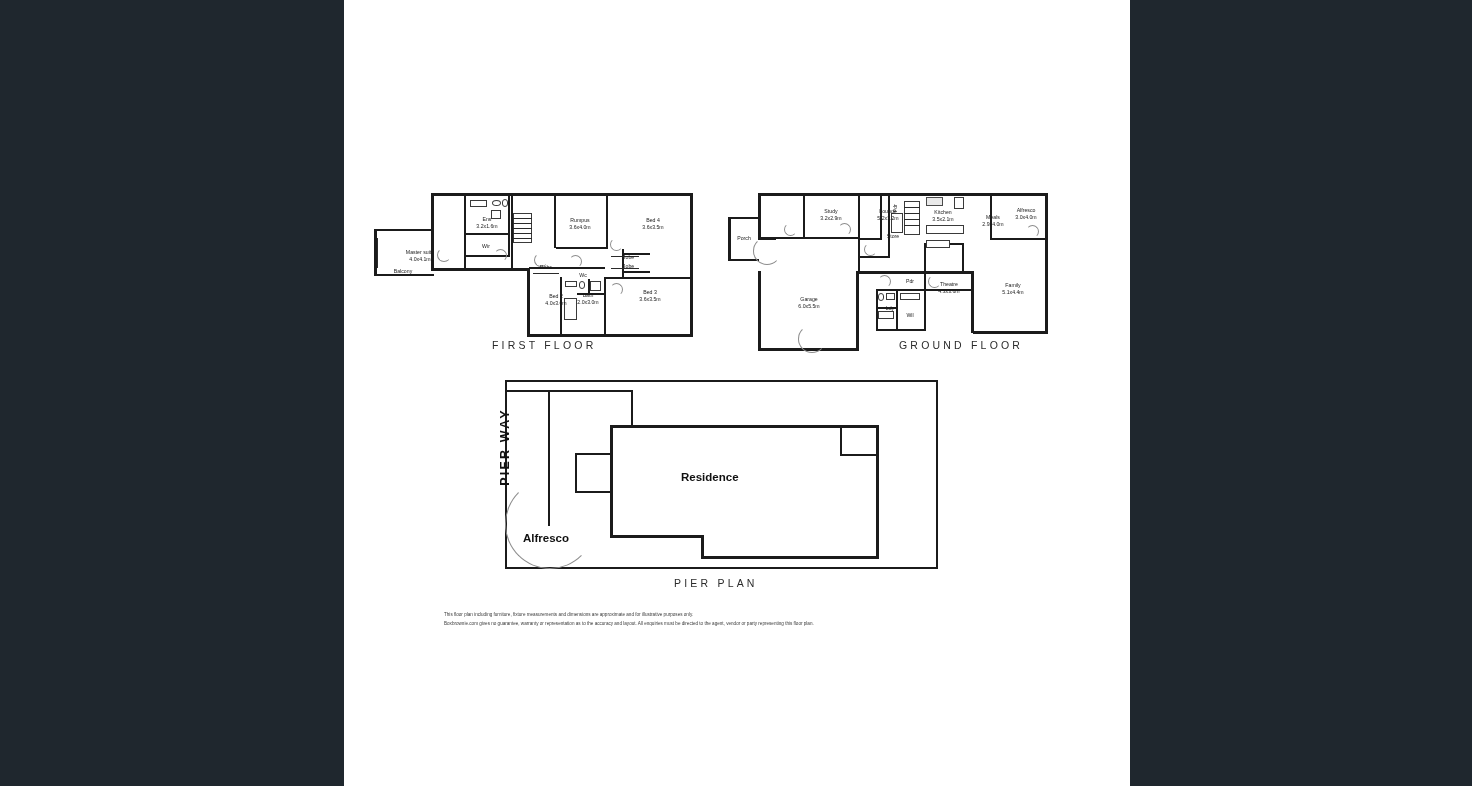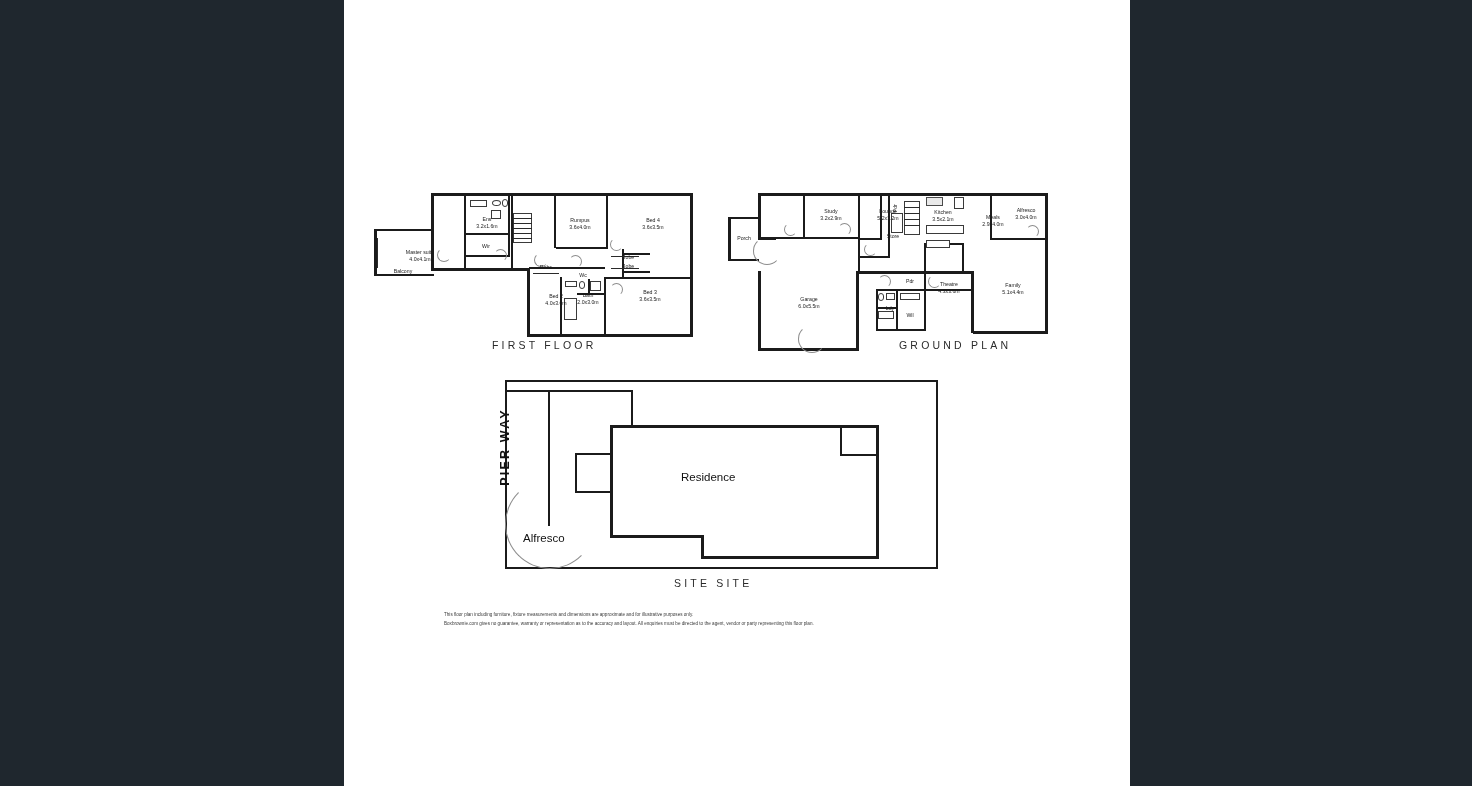--- a/index.html
+++ b/index.html
@@ -37,21 +37,21 @@
   .caption {
     position: absolute; color: #2b2b2b; font-size: 10.5px;
     letter-spacing: 3.2px; font-weight: 400; white-space: nowrap;
   }
   
   #siteplan { position: absolute; left: 161px; top: 380px; width: 433px; height: 190px; }
   #siteplan .boundary {
     position: absolute; left: 0; top: 0; width: 433px; height: 189px;
     border: 2.2px solid #1b1b1b; background: #fff;
   }
-  .sp-label { position: absolute; font-weight: normal; color: #111; }
+  .sp-label { position: absolute; font-weight: bold; color: #111; }
   #pierway {
     position: absolute; left: -39px; top: 60px;
     transform: rotate(-90deg); transform-origin: center center;
     font-size: 12.5px; letter-spacing: 2.2px; font-weight: bold; color: #111;
     white-space: nowrap;
   }
   .disclaimer {
     position: absolute; left: 100px; top: 611px; width: 640px;
     font-size: 4.6px; color: #3b3b3b; line-height: 1.95;
   }
@@ -278,21 +278,21 @@
         <span class="n">Ldy</span>
       </div>
       <div class="rm tiny" style="left:167px; top:119px; width:30px;">
         <span class="n">Wil</span>
       </div>
       <div class="rm tiny" style="left:167px; top:85px; width:30px;">
         <span class="n">Pdr</span>
       </div>
     </div>
 
-    <div class="caption" style="left:555px; top:339px;">GROUND PLAN</div>
+    <div class="caption" style="left:555px; top:339px;">GROUND FLOOR</div>
 
     <div id="siteplan">
       <div class="boundary"></div>
 
       <div class="wall" style="left:105px; top:45px;  width:269px; height:3px;"></div>
       <div class="wall" style="left:371px; top:45px;  width:3px;   height:134px;"></div>
       <div class="wall" style="left:196px; top:176px; width:178px; height:3px;"></div>
       <div class="wall" style="left:196px; top:155px; width:3px;   height:24px;"></div>
       <div class="wall" style="left:105px; top:155px; width:94px;  height:3px;"></div>
       <div class="wall" style="left:105px; top:45px;  width:3px;   height:113px;"></div>
@@ -307,21 +307,21 @@
       <div class="wall" style="left:0px;   top:10px;  width:128px; height:2px;"></div>
       <div class="wall" style="left:126px; top:10px;  width:2px;   height:38px;"></div>
       <div class="wall" style="left:43px;  top:12px;  width:2px;   height:134px;"></div>
       <div class="arc" style="left:0px; top:99px; width:90px; height:90px;"></div>
 
       <div class="sp-label" style="left:176px; top:91px; font-size:11.5px;">Residence</div>
       <div class="sp-label" style="left:18px; top:152px; font-size:11.5px;">Alfresco</div>
       <div id="pierway">PIER WAY</div>
     </div>
 
-    <div class="caption" style="left:330px; top:577px;">SITE SITE</div>
+    <div class="caption" style="left:330px; top:577px;">PIER PLAN</div>
 
     <div class="disclaimer">
       <div>This floor plan including furniture, fixture measurements and dimensions are approximate and for illustrative purposes only.</div>
       <div>Boxbrownie.com gives no guarantee, warranty or representation as to the accuracy and layout. All enquiries must be directed to the agent, vendor or party representing this floor plan.</div>
     </div>
 
   </div>
 </div>
 
 </body></html>

